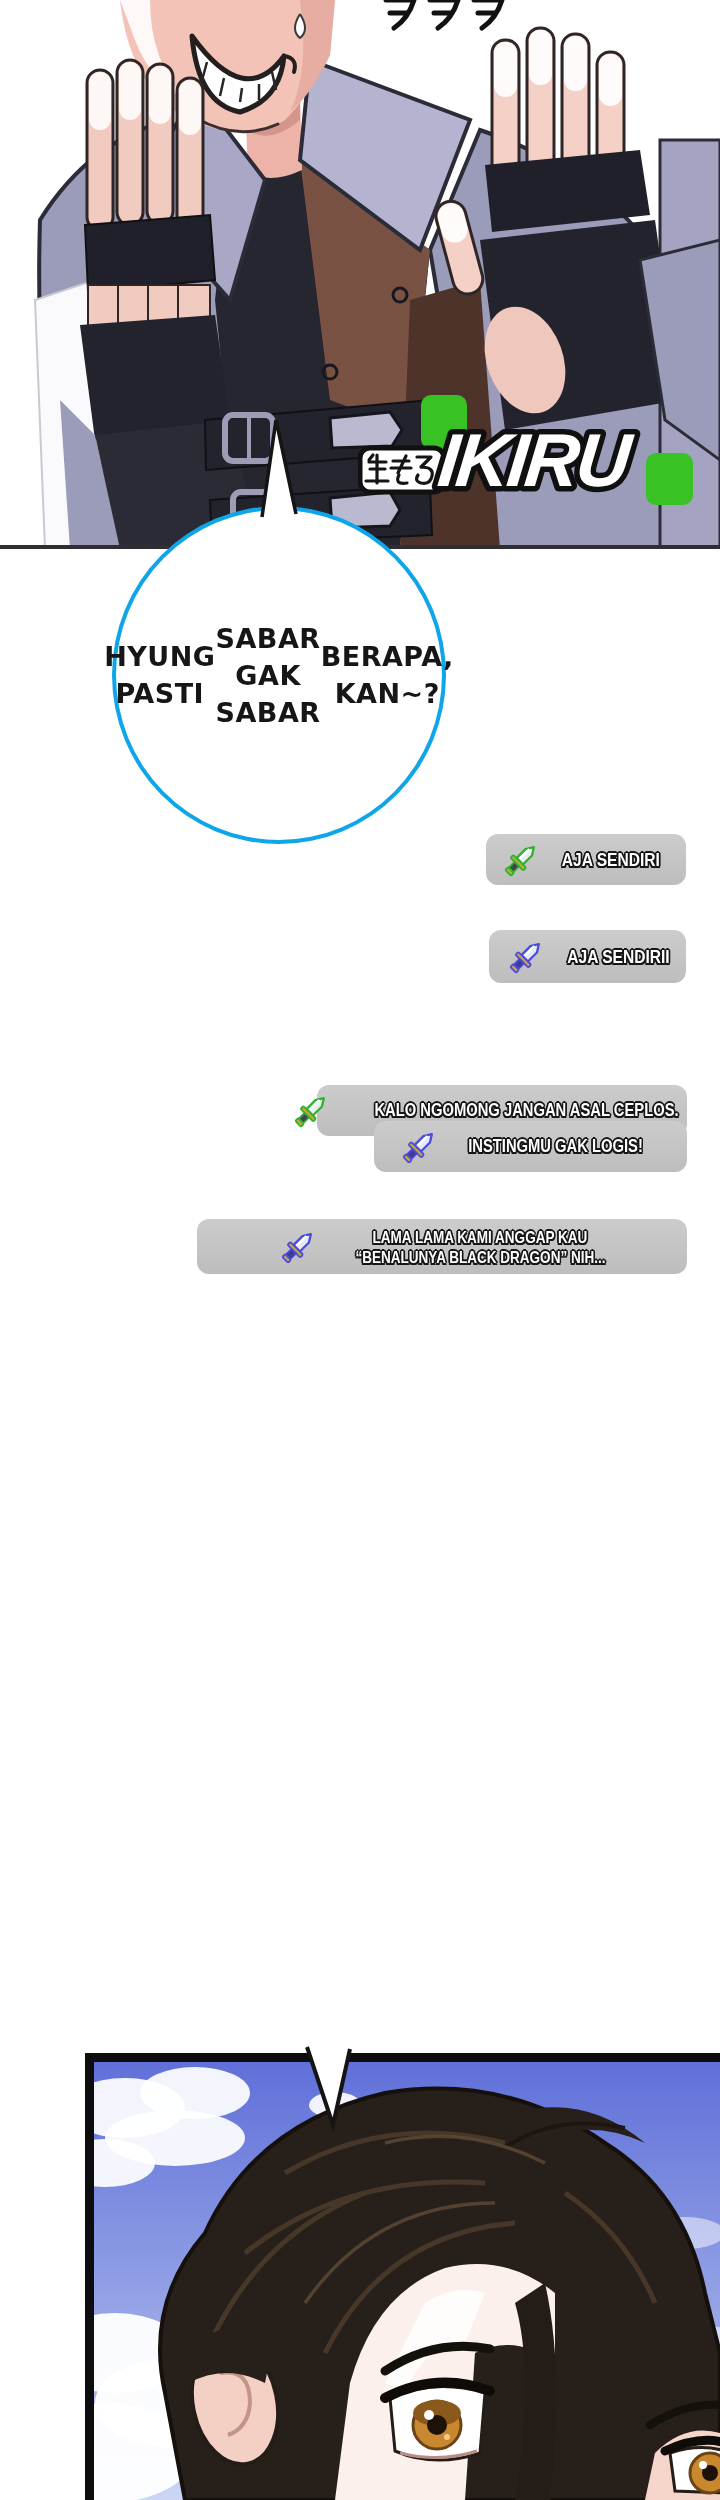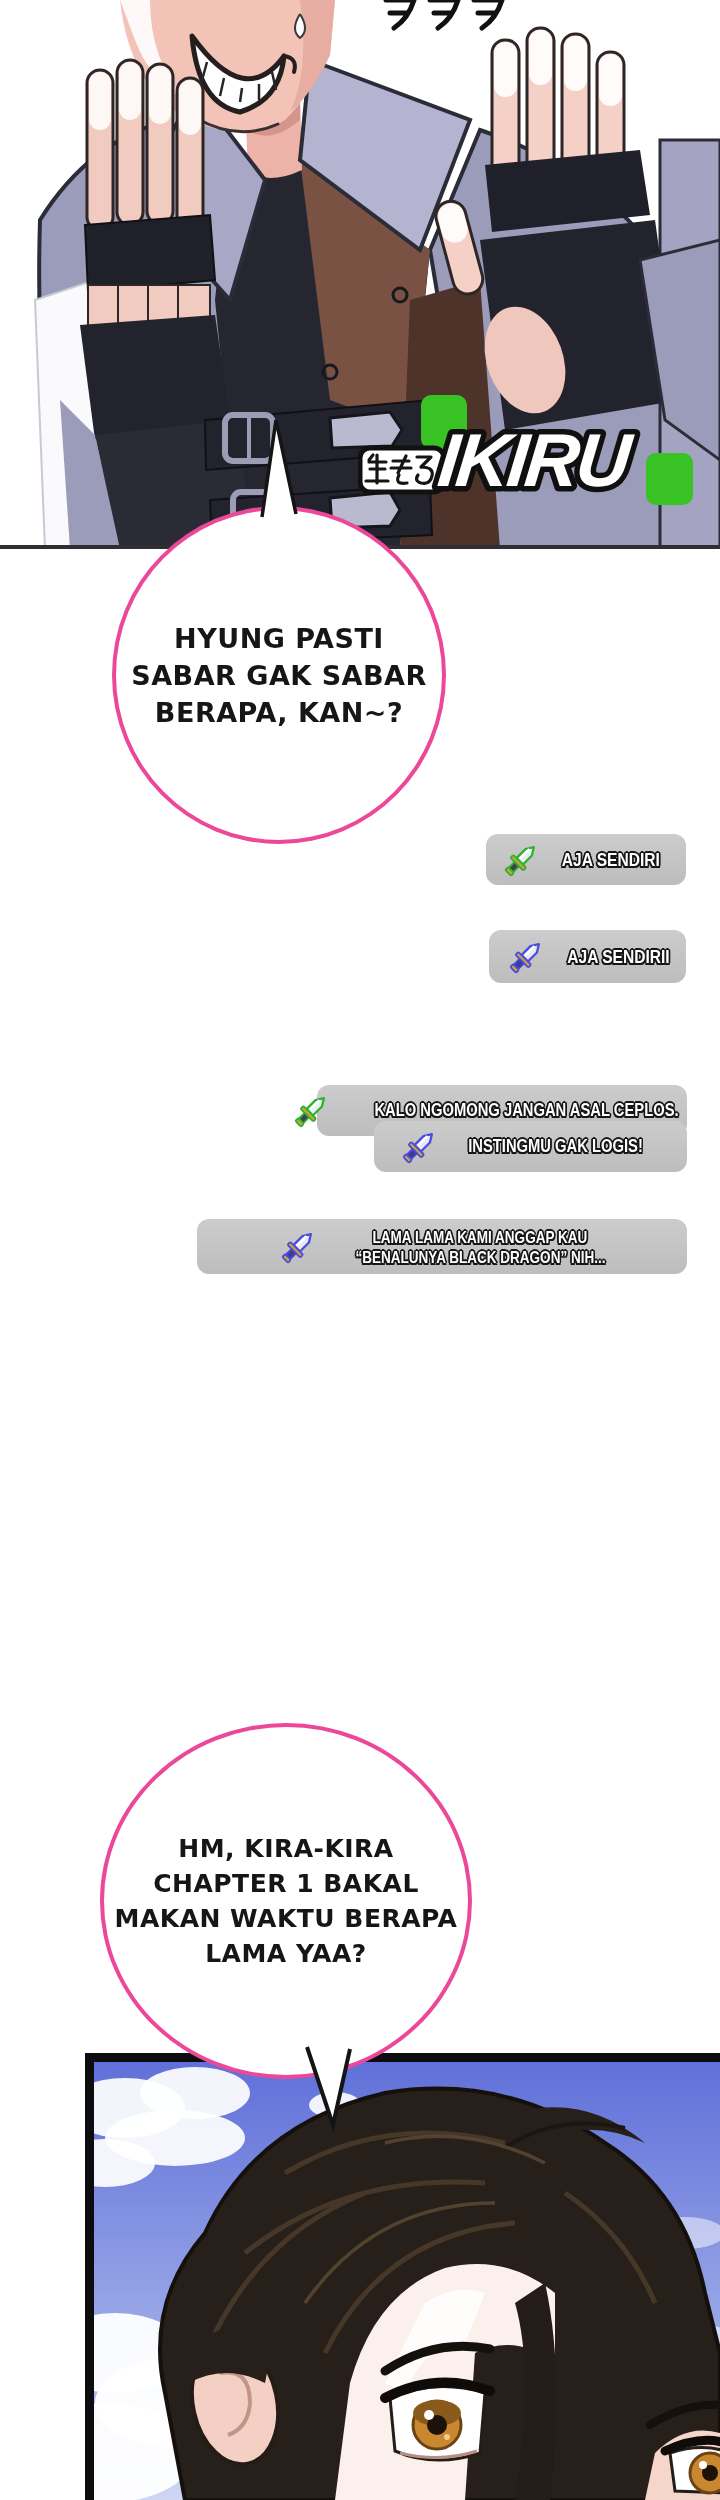--- a/index.html
+++ b/index.html
@@ -1,21 +1,21 @@
 <!DOCTYPE html>
 <html><head>
 <meta charset="utf-8">
 <style>
   html,body{margin:0;padding:0;background:#ffffff;}
   .page{position:relative;width:720px;height:2500px;overflow:hidden;background:#fff;
         font-family:"DejaVu Sans", sans-serif;}
   .abs{position:absolute;}
   
-  .speech{position:absolute;background:#fff;border:4px solid #ec4899;border-radius:50%;
-          display:flex;flex-direction:column;align-items:center;justify-content:center;
+  .speech{position:absolute;background:#fff;border:4px solid #0ea5e9;border-radius:50%;
+          display:flex;flex-direction:row;align-items:center;justify-content:center;
           z-index:4;text-align:center;color:#161616;font-weight:700;}
   .speech-1{left:112px;top:506px;width:326px;height:330px;font-size:27px;line-height:37px;}
   .speech-2{left:100px;top:1723px;width:364px;height:348px;font-size:25px;line-height:35px;}
   .speech span{display:block;letter-spacing:.5px;}
   .tail{position:absolute;z-index:5;}
   
   .chat{position:absolute;z-index:4;background:linear-gradient(#cccccc,#bdbdbd);
         border-radius:12px;display:flex;align-items:center;justify-content:center;
         gap:10px;padding:0 10px;box-sizing:border-box;}
   .chat .dg{width:40px;height:40px;flex:0 0 auto;}
@@ -233,26 +233,20 @@
         <rect x="18.5" y="28.5" width="7" height="9" fill="#3d3d8f" stroke="#4b4bdc" stroke-width="2"></rect>
         <rect x="17.5" y="37.5" width="9" height="4.5" rx="1.5" fill="#cda43e" stroke="#4b4bdc" stroke-width="2"></rect>
       </g>
     </svg>
     <div class="txt">
       <span class="ol">LAMA LAMA KAMI ANGGAP KAU</span>
       <span class="ol">“BENALUNYA BLACK DRAGON” NIH...</span>
     </div>
   </div>
 
-  <div class="speech speech-2">
-    <span>HM, KIRA-KIRA</span>
-    <span>CHAPTER 1 BAKAL</span>
-    <span>MAKAN WAKTU BERAPA</span>
-    <span>LAMA YAA?</span>
-  </div>
   <svg class="tail" style="left:295px;top:2035px;width:70px;height:100px;" viewBox="0 0 70 100">
     <path d="M12,12 L38,90 L55,14" fill="#ffffff" stroke="#141414" stroke-width="4"></path>
   </svg>
 
   <svg class="abs panel-bottom" viewBox="0 0 635 447">
     <defs>
       <linearGradient id="sky" x1="0" y1="0" x2="0" y2="1">
         <stop offset="0" stop-color="#5e6ed8"></stop>
         <stop offset=".65" stop-color="#9dabe8"></stop>
         <stop offset="1" stop-color="#cdd6f4"></stop>

